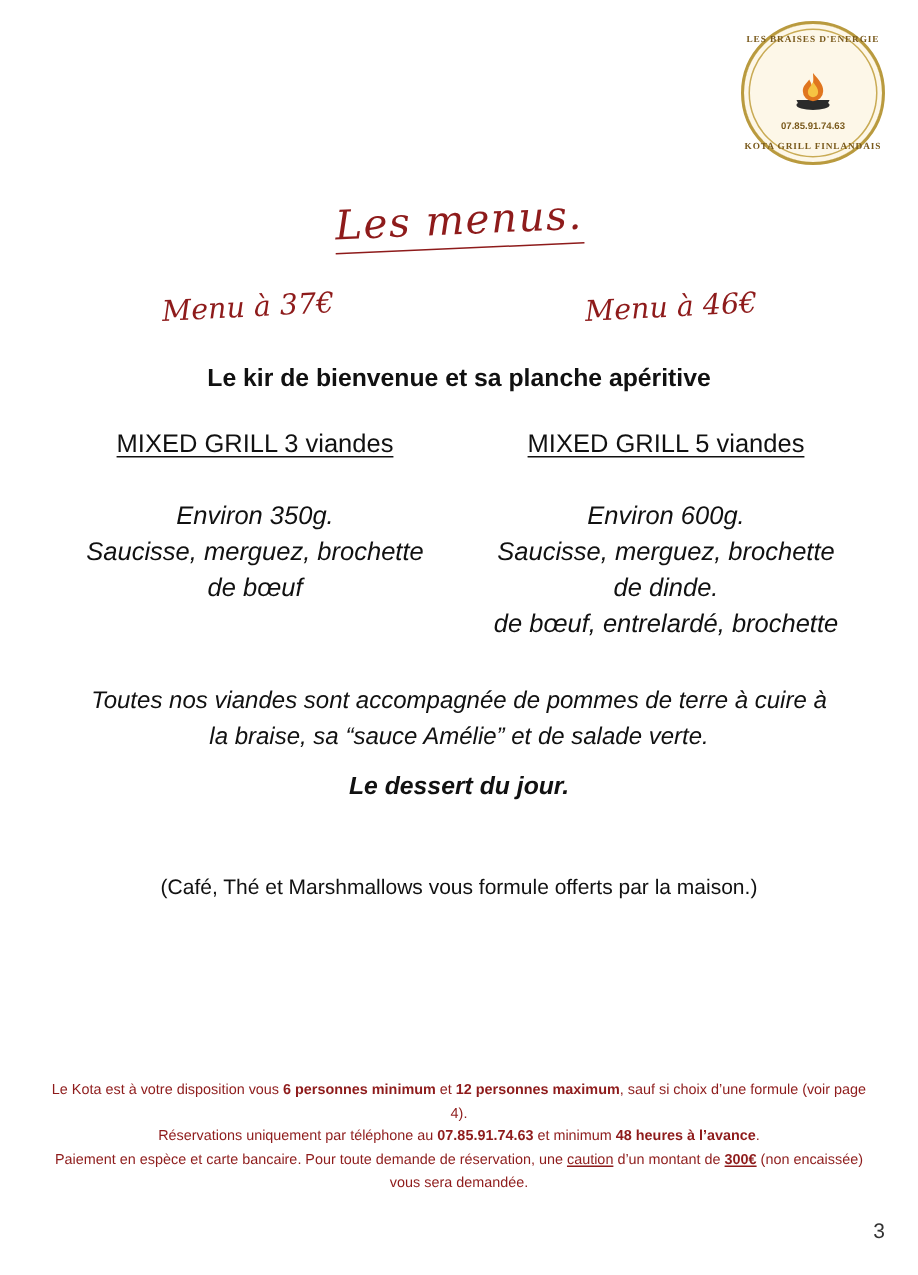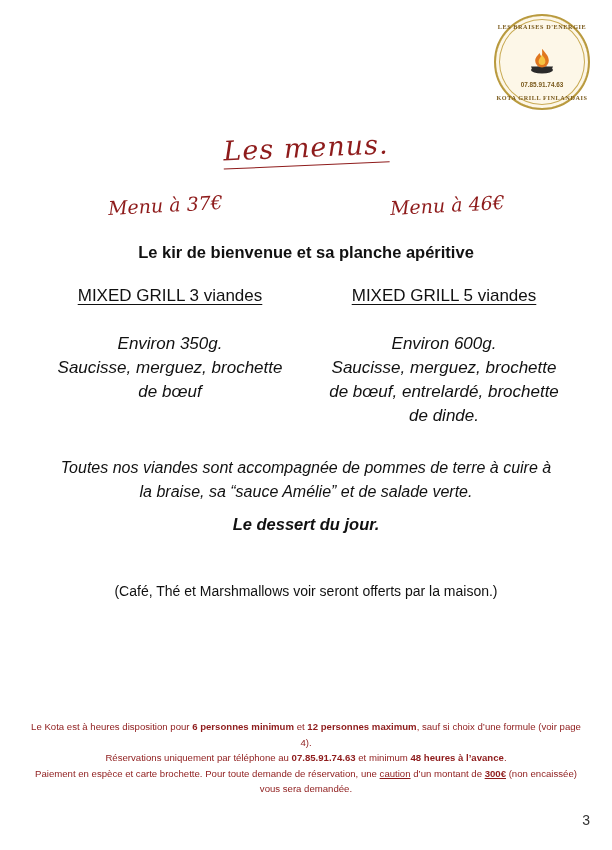--- a/index.html
+++ b/index.html
@@ -222,36 +222,36 @@
     <div>Saucisse, merguez, brochette</div>
     <div>de bœuf</div>
   </div>
 </div>
 
 <div class="col right">
   <div class="col-heading">MIXED GRILL 5 viandes</div>
   <div class="col-body">
     <div>Environ 600g.</div>
     <div>Saucisse, merguez, brochette</div>
+    <div>de dinde.</div>
     <div>de bœuf, entrelardé, brochette</div>
-    <div>de dinde.</div>
   </div>
 </div>
 
 <div class="accompagnement">Toutes nos viandes sont accompagnée de pommes de terre à cuire à la braise, sa “sauce Amélie” et de salade verte.</div>
 
 <div class="dessert">Le dessert du jour.</div>
 
-<div class="offerts">(Café, Thé et Marshmallows voir seront offerts par la maison.)</div>
+<div class="offerts">(Café, Thé et Marshmallows vous formule offerts par la maison.)</div>
 
 <div class="footer">
   <div>
-    <span>Le Kota est à heures disposition pour </span><b>6 personnes minimum</b><span> et </span><b>12 personnes maximum</b><span>, sauf si choix d’une formule (voir page 4).</span>
+    <span>Le Kota est à votre disposition vous </span><b>6 personnes minimum</b><span> et </span><b>12 personnes maximum</b><span>, sauf si choix d’une formule (voir page 4).</span>
   </div>
   <div>
     <span>Réservations uniquement par téléphone au </span><b>07.85.91.74.63</b><span> et minimum </span><b>48 heures à l’avance</b><span>.</span>
   </div>
   <div>
-    <span>Paiement en espèce et carte brochette. Pour toute demande de réservation, une </span><span class="u">caution</span><span> d’un montant de </span><b class="u">300€</b><span> (non encaissée) vous sera demandée.</span>
+    <span>Paiement en espèce et carte bancaire. Pour toute demande de réservation, une </span><span class="u">caution</span><span> d’un montant de </span><b class="u">300€</b><span> (non encaissée) vous sera demandée.</span>
   </div>
 </div>
 
 <div class="page-number">3</div>
 
 </body></html>

